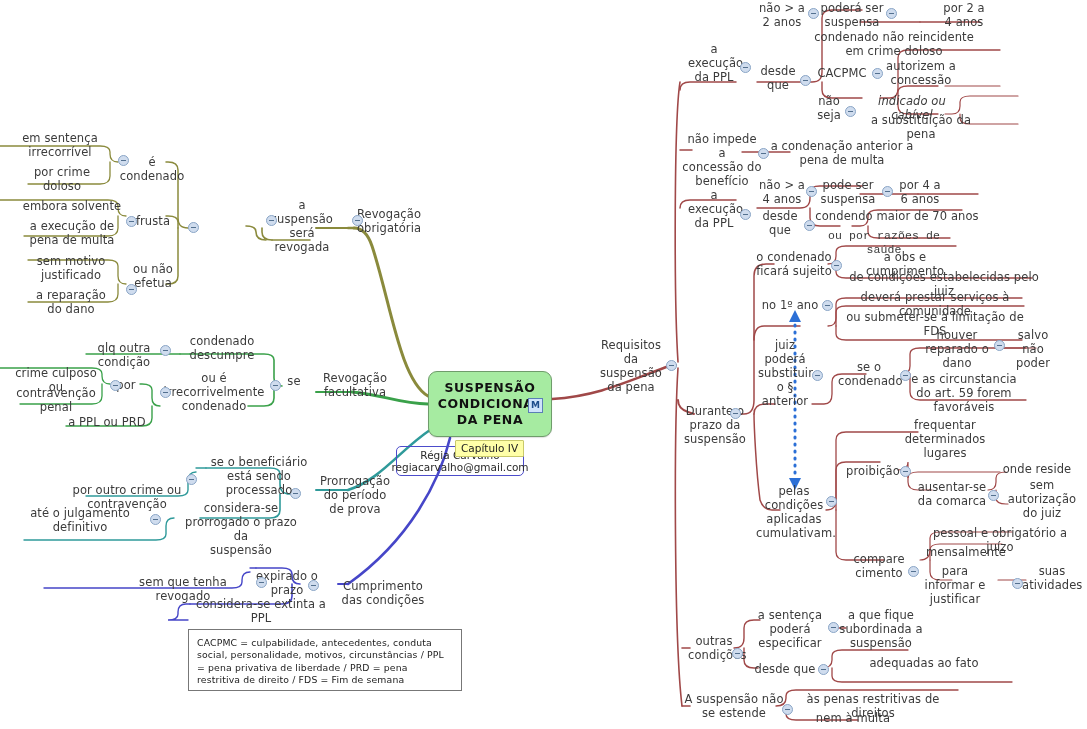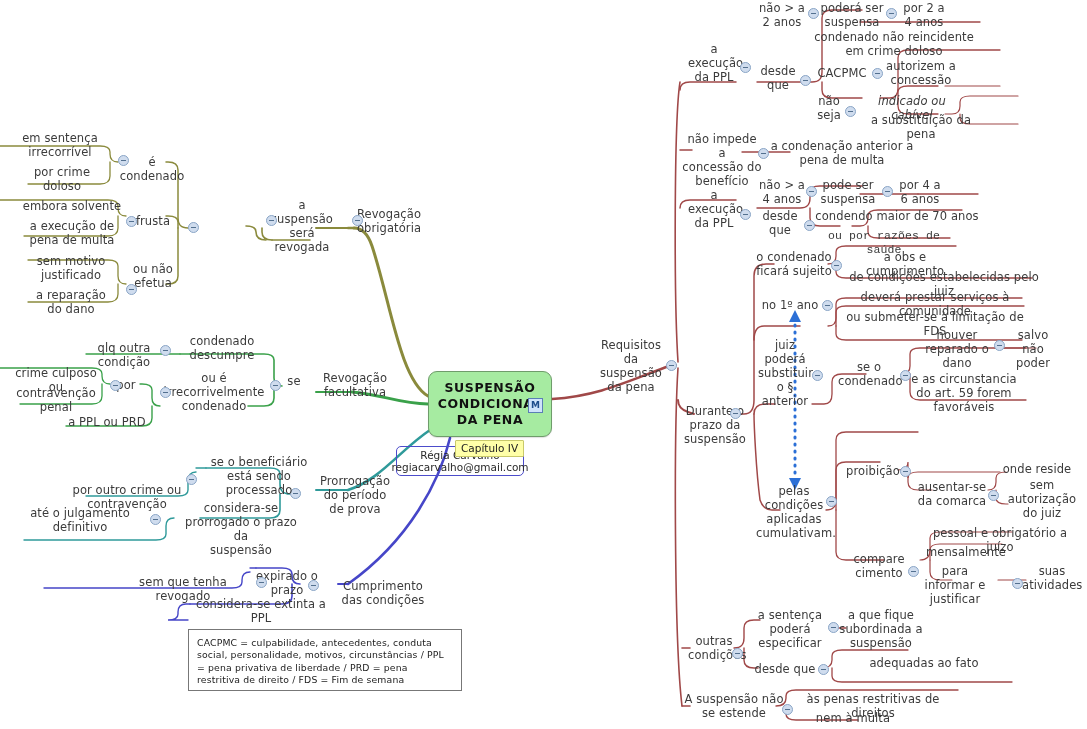--- a/index.html
+++ b/index.html
@@ -347,21 +347,21 @@
 execução
 da PPL</div>
   <div class="tog" style="left:740px;top:62px;"></div>
 
   <div class="node" style="left:754px;top:1px;width:56px;">não &gt; a
 2 anos</div>
   <div class="tog" style="left:808px;top:8px;"></div>
   <div class="node" style="left:818px;top:1px;width:68px;">poderá ser
 suspensa</div>
   <div class="tog" style="left:886px;top:8px;"></div>
-  <div class="node" style="left:896px;top:1px;width:56px;">por 2 a
+  <div class="node" style="left:936px;top:1px;width:56px;">por 2 a
 4 anos</div>
 
   <div class="node" style="left:758px;top:64px;width:40px;">desde
 que</div>
   <div class="tog" style="left:800px;top:75px;"></div>
 
   <div class="node" style="left:806px;top:30px;width:176px;">condenado não reincidente
 em crime doloso</div>
   <div class="node" style="left:812px;top:66px;width:60px;">CACPMC</div>
   <div class="tog" style="left:872px;top:68px;"></div>
@@ -433,20 +433,23 @@
 dano</div>
   <div class="tog" style="left:994px;top:340px;"></div>
   <div class="node" style="left:1006px;top:328px;width:54px;">salvo
 não
 poder</div>
 
   <div class="node" style="left:906px;top:372px;width:116px;">e as circunstancia
 do art. 59 forem
 favoráveis</div>
 
+  <div class="node" style="left:902px;top:418px;width:86px;">frequentar
+determinados
+lugares</div>
 
   <div class="node" style="left:756px;top:484px;width:76px;">pelas
 condições
 aplicadas
 cumulativam.</div>
   <div class="tog" style="left:826px;top:496px;"></div>
 
   <div class="node" style="left:844px;top:464px;width:58px;">proibição</div>
   <div class="tog" style="left:900px;top:466px;"></div>
   <div class="node" style="left:916px;top:480px;width:72px;">ausentar-se

